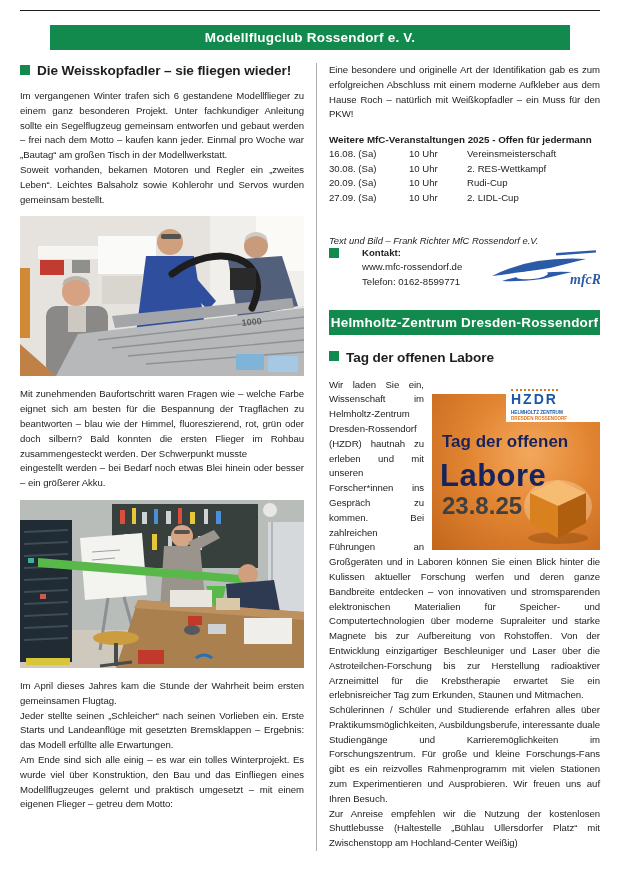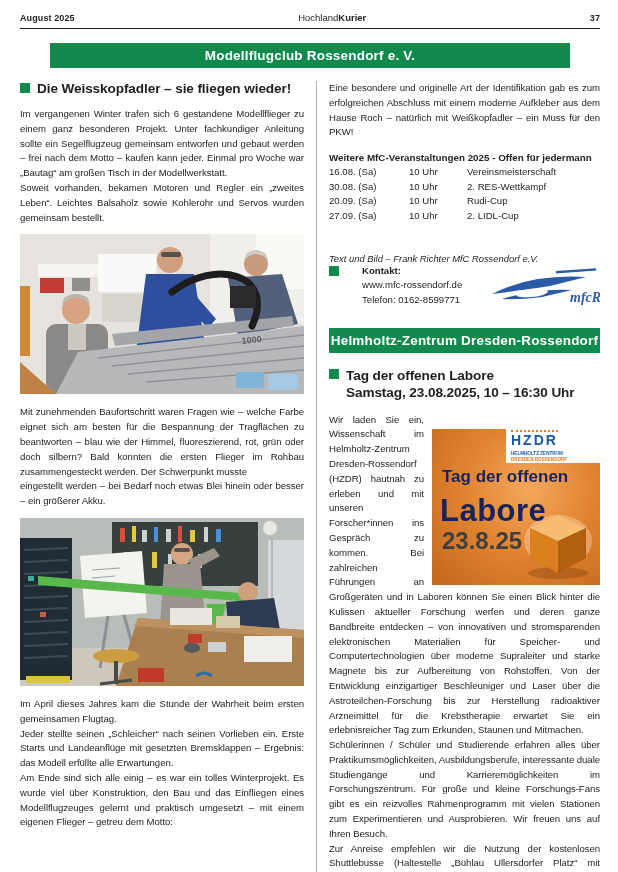--- a/index.html
+++ b/index.html
@@ -36,41 +36,36 @@
   .contact-txt{font-size:9.6px;line-height:14.5px;flex:1;}
   .contact-label{font-weight:bold;}
   .contact-logo{width:112px;height:44px;flex:0 0 auto;margin-top:2px;}
   
   .hz-head{display:flex;gap:7px;align-items:flex-start;margin:2px 0 12px;}
   .hz-head .lines{font-size:13.6px;font-weight:bold;line-height:17px;letter-spacing:-0.1px;}
   .hz-body::after{content:"";display:block;clear:both;}
   .poster{float:right;width:168px;height:170px;margin:2px 0 5px 8px;position:relative;background:#fff;overflow:hidden;}
   .poster-orange{position:absolute;left:0;top:14px;right:0;bottom:0;
      background:radial-gradient(circle at 58% 38%, #f3a85c 0%, #e28532 45%, #c2661c 100%);}
-  .poster-logo{position:absolute;top:12px;right:0;width:94px;height:36px;background:#fff;
+  .poster-logo{position:absolute;top:6px;right:0;width:94px;height:36px;background:#fff;
      box-sizing:border-box;padding:3px 5px 16px 5px;text-align:left;z-index:2;}
   .poster-logo .hzdr{font-size:14px;font-weight:bold;color:#1a57a5;letter-spacing:2px;line-height:14px;
      border-top:2px dotted #e07820;display:inline-block;padding-top:1px;}
   .poster-logo .sub1{font-size:4.6px;color:#1a57a5;font-weight:bold;line-height:6px;margin-top:2px;}
   .poster-logo .sub2{font-size:4.6px;color:#e07820;font-weight:bold;line-height:6px;}
   .poster-line1{position:absolute;left:10px;top:52px;font-size:17px;font-weight:bold;color:#17235c;z-index:2;}
   .poster-line2{position:absolute;left:8px;top:78px;font-size:31px;font-weight:bold;color:#17235c;z-index:2;letter-spacing:.5px;}
   .poster-date{position:absolute;left:10px;top:112px;font-size:24px;font-weight:bold;color:#404040;z-index:2;}
   .poster-cube{position:absolute;right:6px;bottom:4px;z-index:1;}
 </style>
 </head>
 <body>
 
 <div class="page">
 
-  <div class="hdr">
-    <span class="hdr-issue">August 2025</span>
-    <span class="hdr-mast"><span>Hochland</span><span class="b">Kurier</span></span>
-    <span class="hdr-page">37</span>
-  </div>
   <hr class="hdr-rule">
 
   <div class="banner banner1">Modellflugclub Rossendorf e. V.</div>
 
   <div class="cols">
 
     <div class="colL">
       <h2 class="art">
         <span class="sq"></span>
         <span>Die Weisskopfadler – sie fliegen wieder!</span>
@@ -254,21 +249,20 @@
           <text x="82" y="36" font-family="Liberation Serif, DejaVu Serif, serif" font-style="italic" font-weight="bold" font-size="14" fill="#2b5ba6">mfcR</text>
         </svg>
       </div>
 
       <div class="banner banner2">Helmholtz-Zentrum Dresden-Rossendorf</div>
 
       <div class="hz-head">
         <span class="sq"></span>
         <div class="lines">
           <div>Tag der offenen Labore</div>
-          <div>Samstag, 23.08.2025, 10 – 16:30 Uhr</div>
         </div>
       </div>
 
       <div class="hz-body">
         <div class="poster">
           <div class="poster-orange"></div>
           <div class="poster-logo">
             <div class="hzdr">HZDR</div>
             <div class="sub1">HELMHOLTZ ZENTRUM</div>
             <div class="sub2">DRESDEN ROSSENDORF</div>

